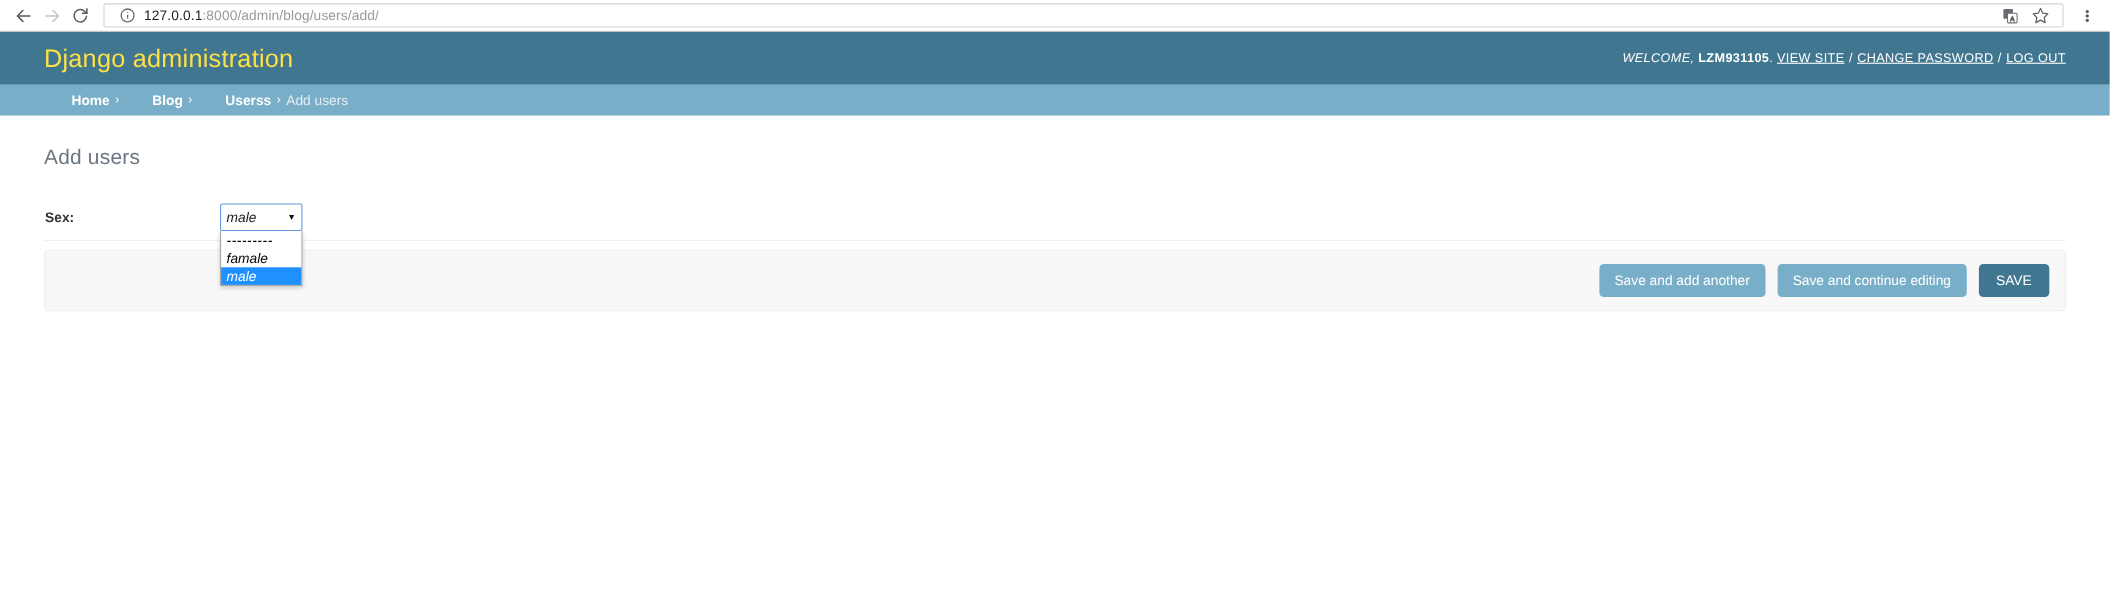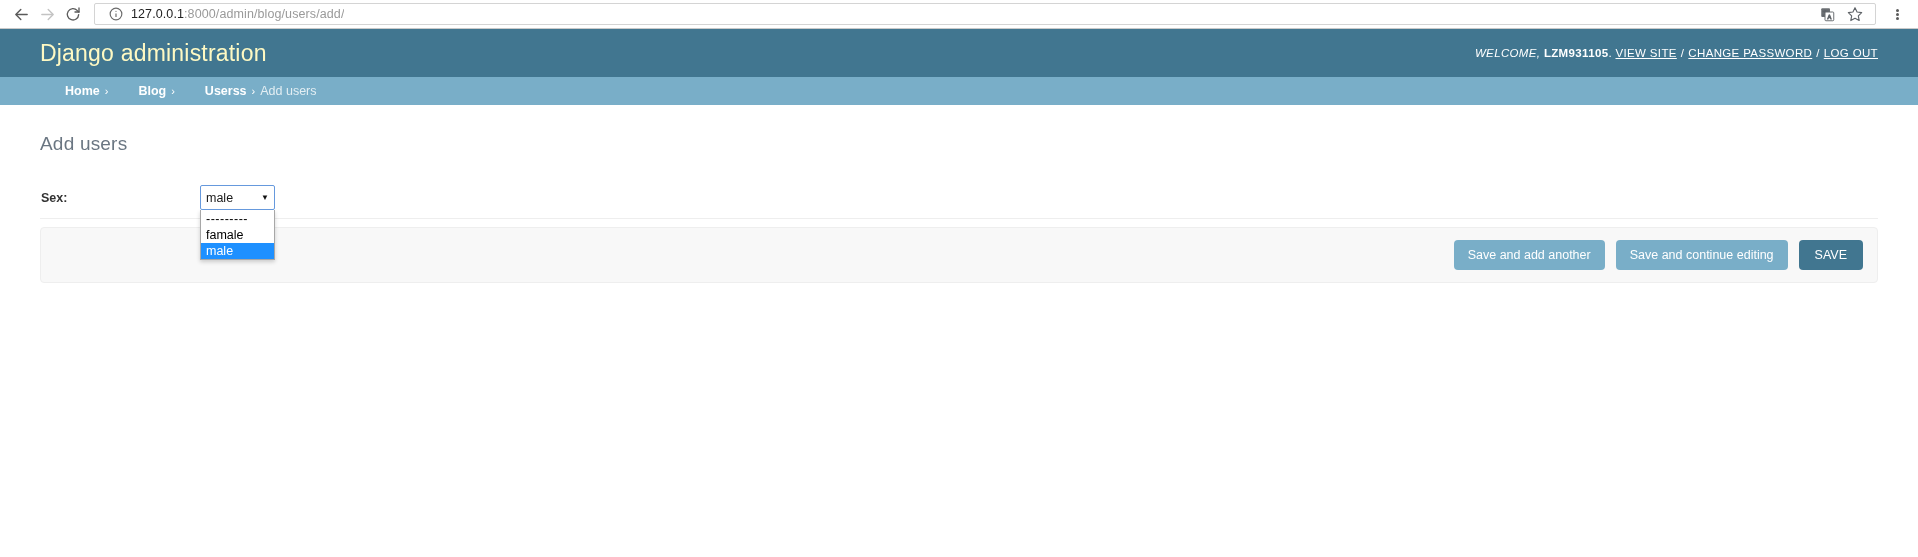--- a/index.html
+++ b/index.html
@@ -79,21 +79,21 @@
   
   #dj-header {
     background: #417690;
     height: 48px;
     display: flex;
     align-items: center;
     padding: 0 40px;
     position: relative;
   }
   #branding {
-    color: #fef9c3;
+    color: #fde047;
     font-size: 23px;
     font-weight: 300;
     letter-spacing: 0.2px;
   }
   #user-tools {
     margin-left: auto;
     color: #ffffff;
     font-size: 11.5px;
     letter-spacing: 0.35px;
     display: flex;
@@ -166,21 +166,21 @@
     border-radius: 4px;
     font-size: 12.5px;
     color: #333333;
     padding: 0 7px;
     font-family: "Liberation Sans", sans-serif;
     background: #ffffff;
     outline: none;
   }
 
   
-  #sex-wrap { position: relative; width: 94px; }
+  #sex-wrap { position: relative; width: 94px; font-style: italic; }
   #sex-select {
     width: 75px;
     height: 25px;
     border: 1px solid #6699dd;
     border-radius: 2px;
     background: #ffffff;
     display: flex;
     align-items: center;
     padding: 0 5px;
     font-size: 12.5px;

